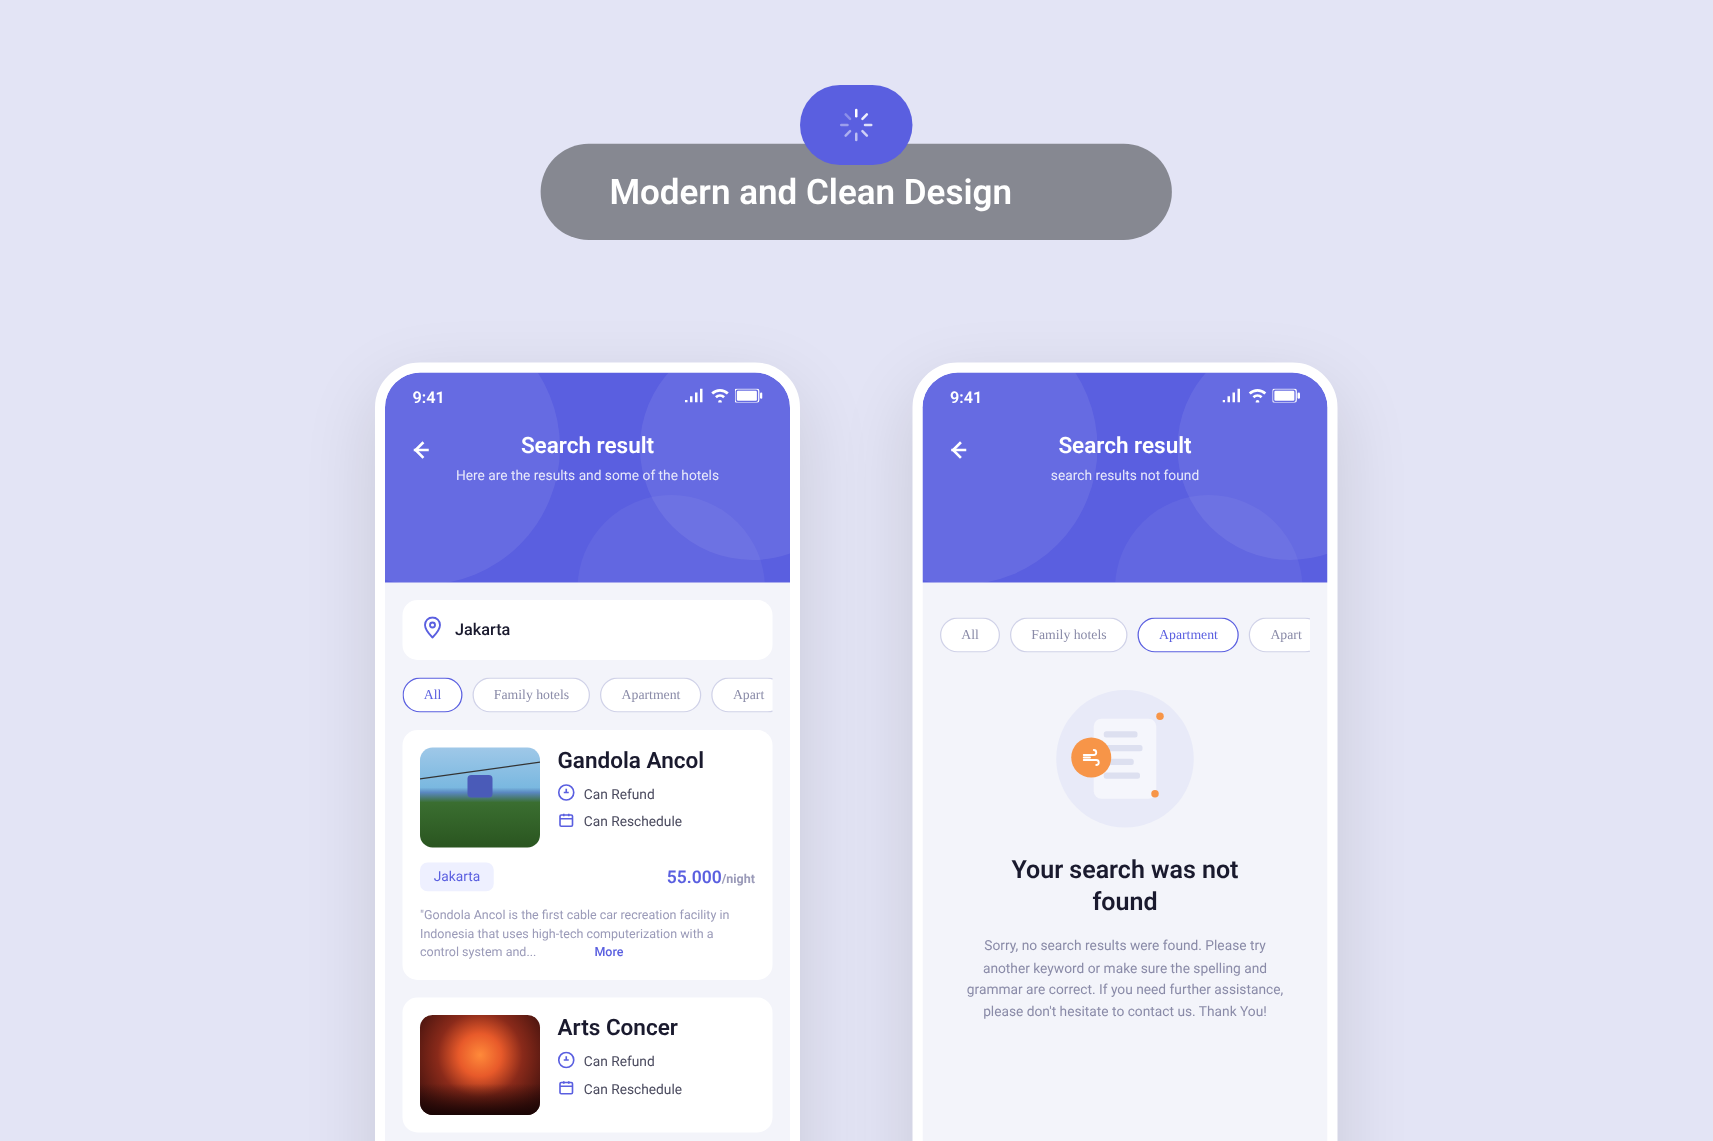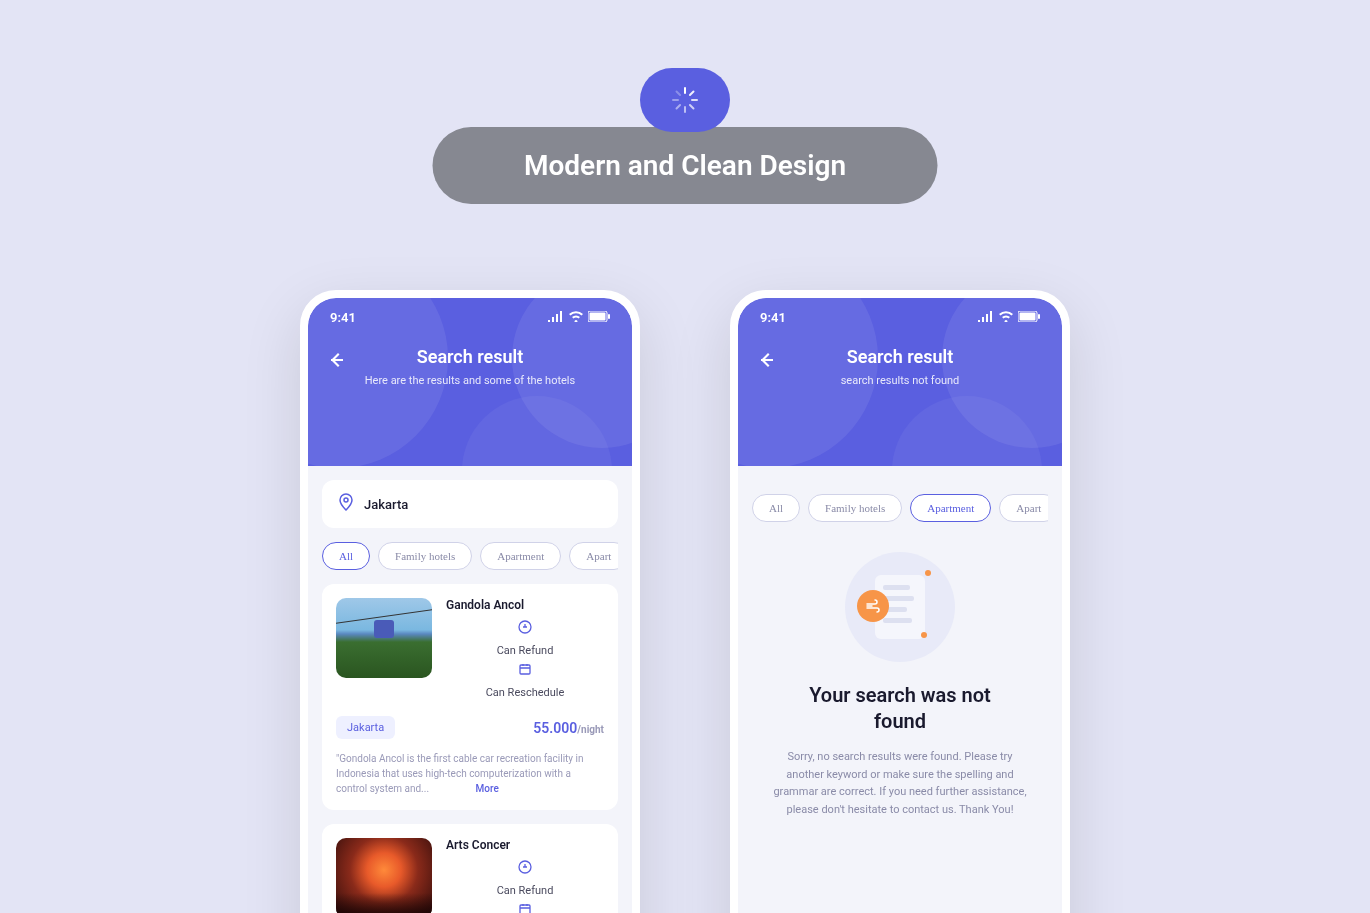--- a/index.html
+++ b/index.html
@@ -6,28 +6,27 @@
 body {
   font-family: -apple-system, BlinkMacSystemFont, 'Segoe UI', Roboto, sans-serif;
   background: #e3e4f5;
   width: 1370px;
   height: 913px;
   overflow: hidden;
   position: relative;
 }
 .header-pill {
   position: absolute;
-  top: 127px;
+  top: 115px;
   left: 50%;
   transform: translateX(-50%);
   background: #868891;
   border-radius: 42px;
   padding: 22px 55px;
   width: 505px;
-  text-align: center;
 }
 .header-pill-text {
   color: #fff;
   font-size: 28px;
   font-weight: 600;
 }
 .header-badge {
   position: absolute;
   top: 68px;
   left: 50%;
@@ -210,22 +209,22 @@
 }
 .concert-crowd {
   position: absolute;
   bottom: 0;
   left: 0;
   right: 0;
   height: 25px;
   background: linear-gradient(0deg, #1a0505 0%, transparent 100%);
 }
 .card-info { flex: 1; }
-.card-title { font-size: 12px; font-weight: 600; color: #1a1a2e; margin-bottom: 8px; }
-.card-feature { display: flex; align-items: center; gap: 7px; font-size: 11px; color: #4a4a5e; margin-bottom: 5px; flex-direction: column; }
+.card-title { font-size: 18px; font-weight: 600; color: #1a1a2e; margin-bottom: 8px; }
+.card-feature { display: flex; align-items: center; gap: 7px; font-size: 11px; color: #4a4a5e; margin-bottom: 5px; }
 .feat-icon svg { width: 14px; height: 14px; }
 .card-meta { display: flex; justify-content: space-between; align-items: center; margin-top: 12px; }
 .tag {
   background: #eef0ff;
   color: #5a5fe0;
   font-size: 11px;
   padding: 5px 11px;
   border-radius: 6px;
 }
 .price { font-size: 14px; font-weight: 600; color: #5a5fe0; }

